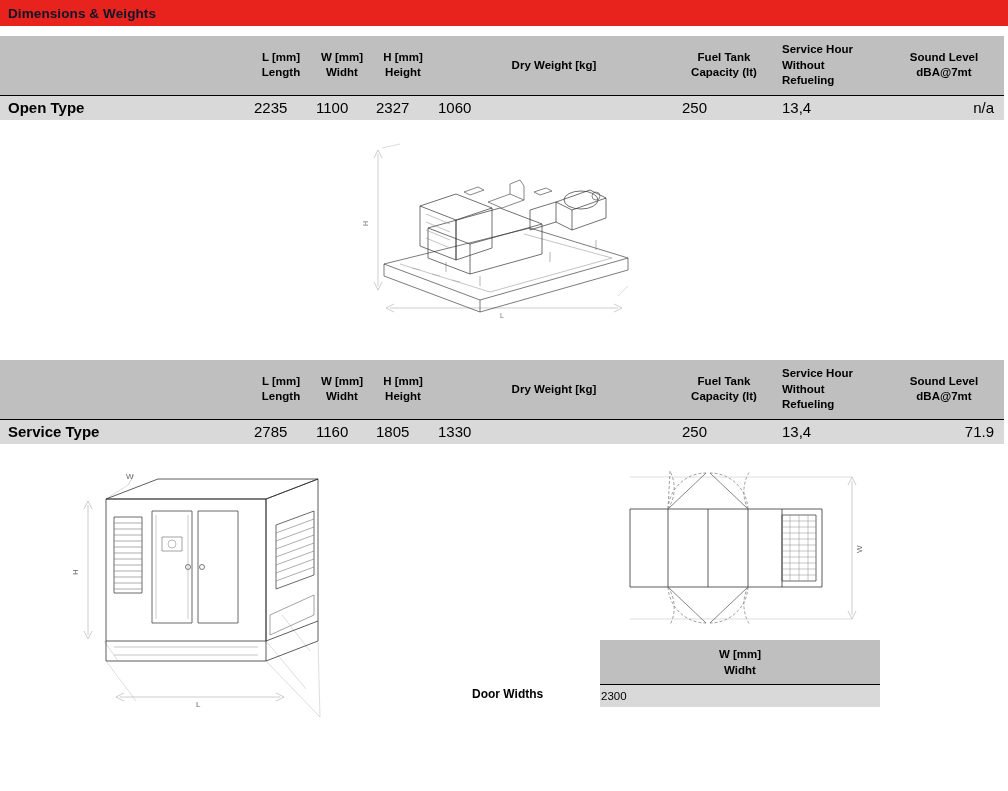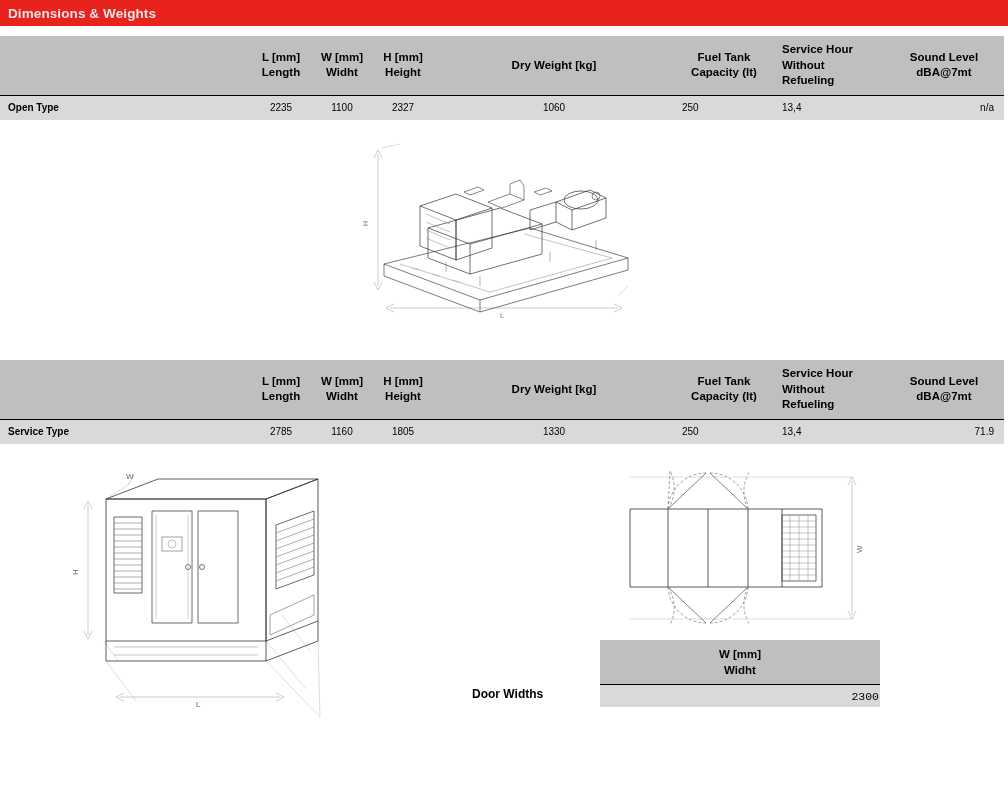--- a/index.html
+++ b/index.html
@@ -24,21 +24,21 @@
     top: 0;
     width: 394px;
     height: 26px;
     background: #e8221c;
     display: flex;
     align-items: center;
     box-sizing: border-box;
     padding-left: 8px;
   }
   .title-bar .title-text {
-    color: #e5e5e5;
+    color: #0f172a;
     font-size: 13.5px;
     font-weight: bold;
     letter-spacing: 0.1px;
   }
   .title-bar-rest {
     position: absolute;
     left: 394px;
     top: 0;
     width: 614px;
     height: 26px;
@@ -70,32 +70,32 @@
     padding: 6px 4px;
     vertical-align: middle;
     border: none;
   }
   .spec-table thead th.two-line span { display: block; }
   .th-left   { text-align: left; padding-left: 8px !important; margin-left: 36px; }
   .th-center { text-align: center; }
 
   .spec-table tbody td {
     background: #d9d9d9;
-    font-size: 10px;
+    font-size: 15px;
     height: 20px;
     padding: 2px 4px;
     vertical-align: middle;
     border-top: 1px solid #000000;
   }
   .row-label {
     font-weight: bold;
     text-align: left;
     padding-left: 8px !important;
   }
-  .td-center { text-align: center; }
+  .td-center { text-align: left; }
   .td-left   { text-align: left; padding-left: 8px !important; }
   .td-right  { text-align: right; padding-right: 10px !important; }
 
   
   #table-open   { top: 36px; }
   #table-canopy { top: 360px; }
 
   
   .drawing {
     position: absolute;
@@ -141,24 +141,23 @@
     font-size: 11.5px;
     font-weight: bold;
     text-align: center;
     line-height: 1.4;
     padding: 6px 2px;
   }
   #door-table th span { display: block; }
   #door-table td {
     background: #d9d9d9;
     font-size: 11.5px;
-    text-align: right;
+    text-align: left;
     height: 20px;
     border-top: 1px solid #000000;
-    font-family: Liberation Mono, monospace;
   }
 </style>
 </head>
 <body>
 
 <div class="title-bar">
   <span class="title-text">Dimensions &amp; Weights</span>
 </div>
 <div class="title-bar-rest"></div>
 

